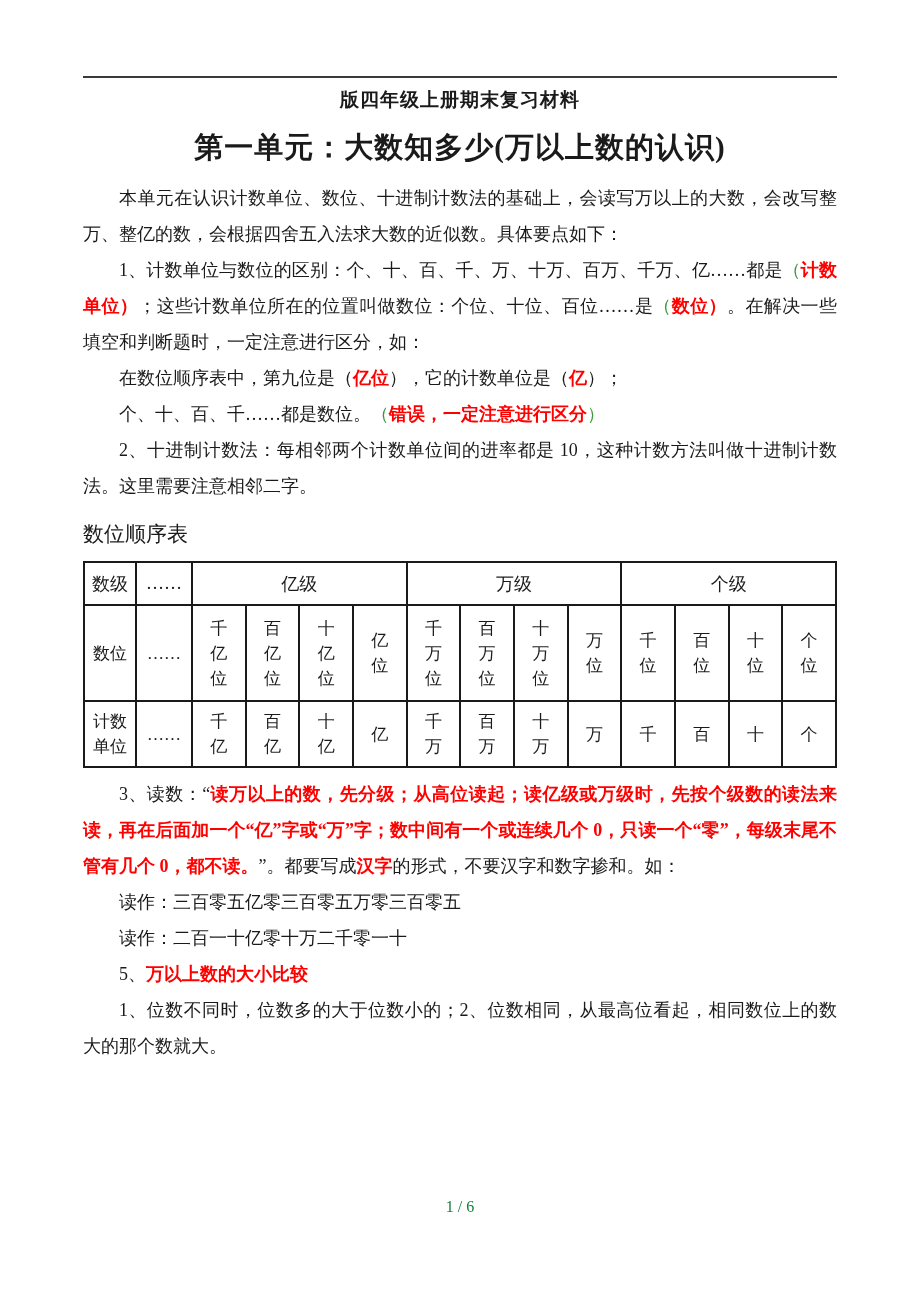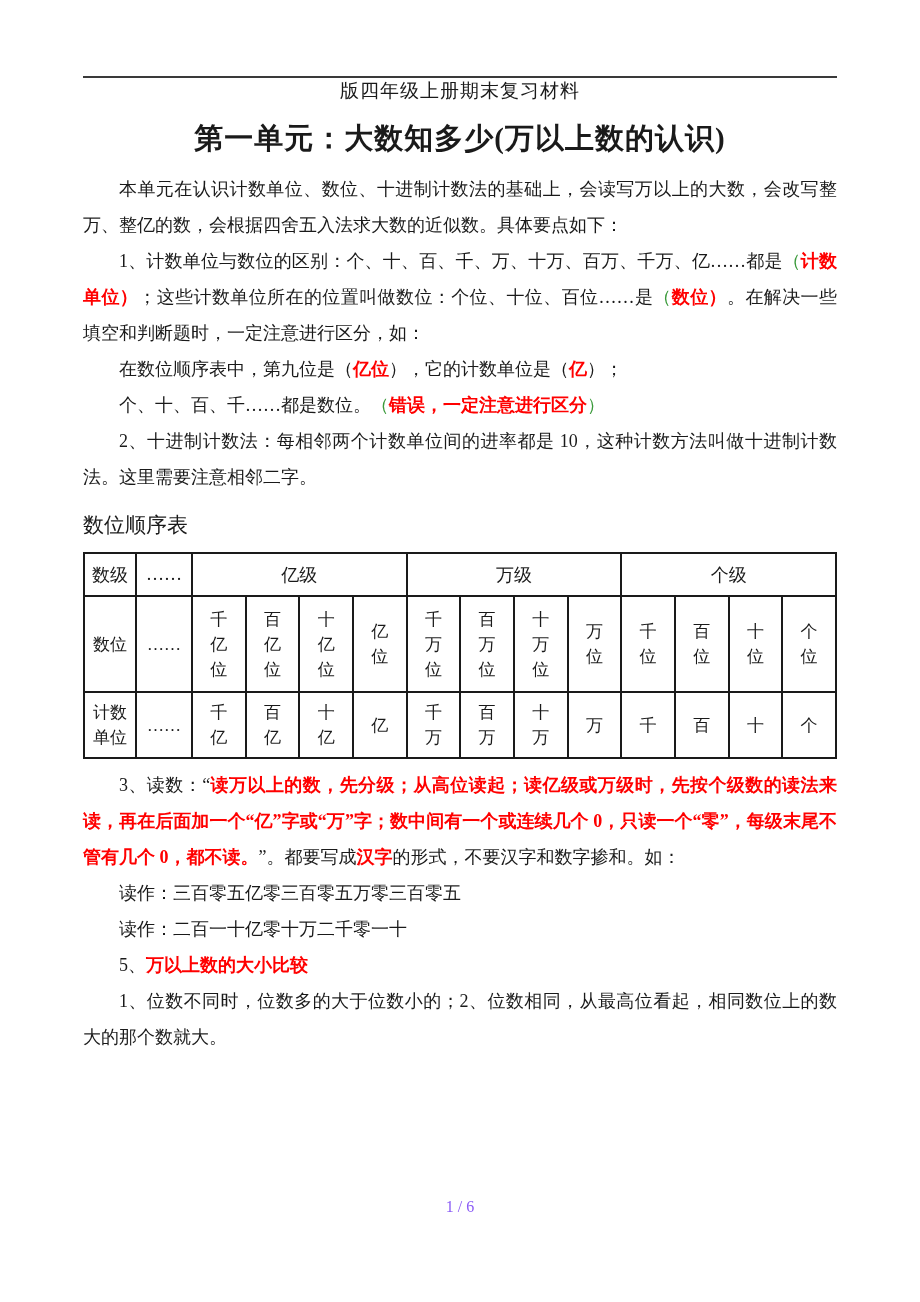--- a/index.html
+++ b/index.html
@@ -4,21 +4,21 @@
 <style>
   * { margin:0; padding:0; box-sizing:border-box; }
   html,body { background:#ffffff; }
   body {
     width:920px; height:1302px; position:relative;
     font-family:"Liberation Serif","DejaVu Serif",serif;
     color:#1a1a1a;
   }
   .content { position:absolute; left:83px; top:0; width:754px; }
   .topline { margin-top:76px; border-top:2px solid #3a3a3a; height:0; }
-  .doc-header { text-align:center; font-weight:normal; font-size:19px; letter-spacing:1px; }
+  .doc-header { text-align:center; font-weight:bold; font-size:19px; margin-top:9px; letter-spacing:1px; }
   .doc-title { text-align:center; font-weight:bold; font-size:29px; margin-top:15px; letter-spacing:1px; }
   .body-text { margin-top:12px; }
   .para {
     font-size:18px; line-height:36px; text-align:justify;
     text-indent:2em; word-break:break-all;
   }
   .red   { color:var(--red,#ff0000); font-weight:bold; }
   .green { color:var(--green,#3a9a3a); }
   .table-heading {
     font-family:"Liberation Sans","DejaVu Sans",sans-serif;
@@ -29,21 +29,21 @@
   }
   table.digit-table td {
     border:2px solid #1a1a1a; text-align:center; vertical-align:middle;
     font-size:17px; padding:2px;
   }
   tr.level-row td { height:43px; font-size:18px; }
   tr.digit-row td { height:96px; white-space:pre-line; line-height:25px; }
   tr.unit-row  td { height:66px; white-space:pre-line; line-height:25px; }
   .footer {
     position:absolute; top:1198px; left:0; width:920px;
-    text-align:center; font-size:16px; color:#8b5cf6;
+    text-align:center; font-size:16px; color:#15803d;
   }
 </style>
 </head>
 <body>
 
 <div class="content">
 
   <div class="topline"></div>
 
   <div class="doc-header">版四年级上册期末复习材料</div>

